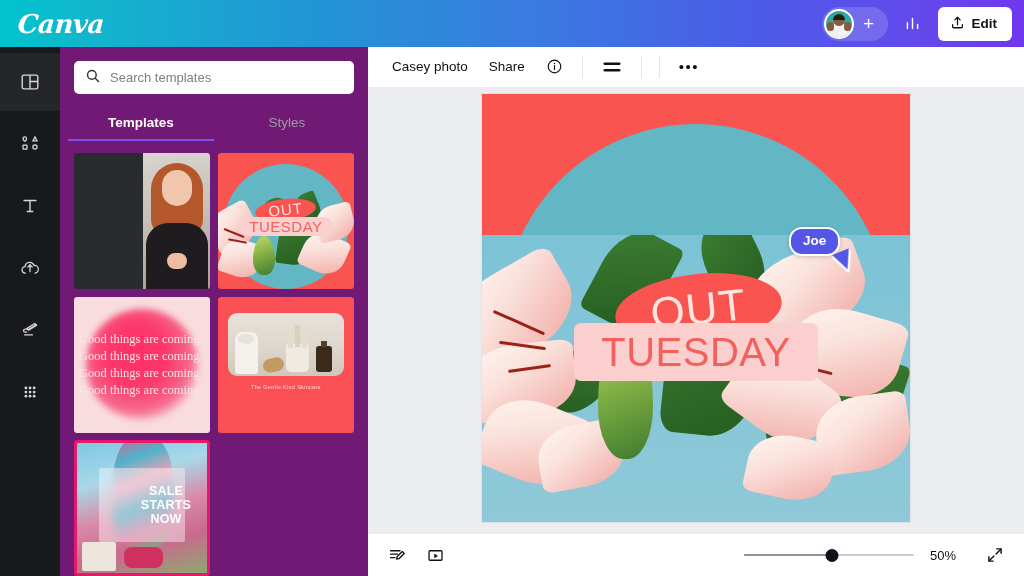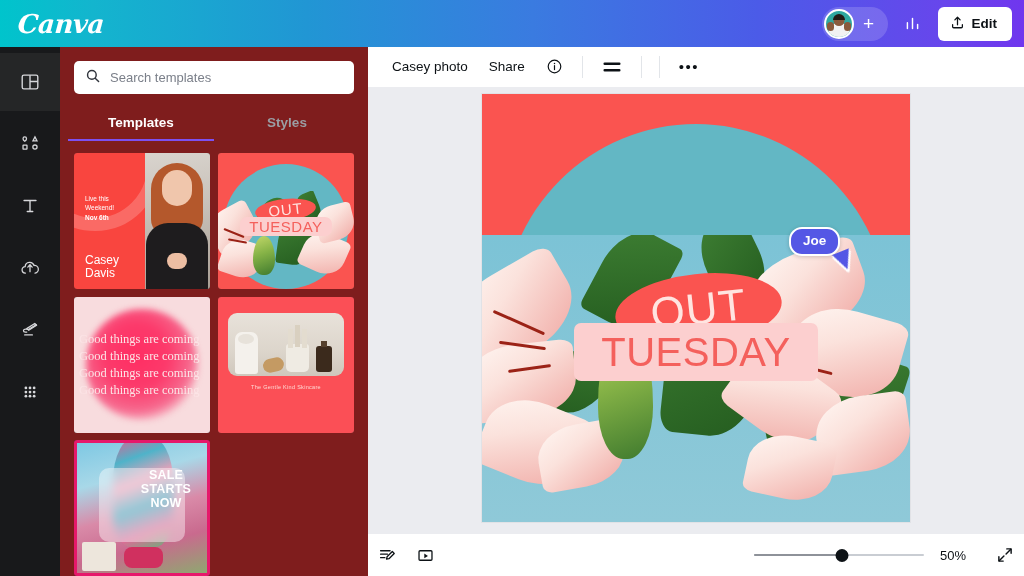--- a/index.html
+++ b/index.html
@@ -81,40 +81,39 @@
   }
   .rail-item {
     width: 60px; height: 58px;
     display: flex; flex-direction: column; align-items: center; justify-content: center;
     cursor: pointer; color: #D7D8DB;
   }
   .rail-item.active { background: #252627; }
 
   
   .panel {
-    width: 308px; flex: 0 0 308px; background: #7f1d1d;
+    width: 308px; flex: 0 0 308px; background: #701a75;
     display: flex; flex-direction: column; min-height: 0;
   }
   .search-wrap { padding: 14px 14px 0 14px; }
   .search-box {
     display: flex; align-items: center; gap: 9px;
     background: #fff; border-radius: 5px; height: 33px; padding: 0 11px;
   }
   .search-box input {
     border: 0; outline: 0; background: transparent;
     font-family: "Liberation Sans", sans-serif;
     font-size: 13px; color: #31353D; width: 100%;
   }
   .search-box input::placeholder { color: #7A7F89; }
   .tabs { display: flex; padding: 0 8px; margin-top: 12px; }
   .tab {
     flex: 1; text-align: center; padding: 9px 0 9px;
     font-size: 13.5px; color: #9A9DA3; cursor: pointer;
     border-bottom: 2.5px solid transparent;
-    font-weight: bold;
   }
   .tab.active { color: #fff; font-weight: 700; border-bottom-color: #7D50F0; }
   .thumbs {
     flex: 1; overflow: hidden; padding: 12px 14px 0 14px;
     display: grid; grid-template-columns: 1fr 1fr; gap: 8px;
     align-content: start;
   }
   .thumb {
     width: 100%; aspect-ratio: 1/1; border-radius: 3px;
     overflow: hidden; position: relative; cursor: pointer; background: #2A2B2E;
@@ -248,21 +247,21 @@
     position: absolute; left: 28%; top: -6%; width: 46%; height: 86%;
     background: linear-gradient(160deg,#E85A8C 0%,#4FB3C9 22%,#F2A0B8 42%,#3FA0B8 62%,#E06A96 82%,#65B47A 100%);
     border-radius: 40% 40% 30% 30%;
     filter: blur(0.4px);
   }
   .t6-bush { position: absolute; left: 36%; bottom: 4%; width: 30%; height: 16%; background: #D0305F; border-radius: 8px; }
   .t6-bldg { position: absolute; left: 4%; bottom: 2%; width: 26%; height: 22%; background: #EDE6DC; border-radius: 2px; }
   .t6-glass {
     position: absolute; left: 17%; top: 19%; width: 66%; height: 57%;
     background: rgba(255,255,255,0.42); backdrop-filter: blur(4px);
-    border-radius: 10px; display: flex; justify-content: center; padding-left: 48px;
+    border-radius: 2px; display: flex; align-items: center; justify-content: center; padding-left: 48px;
   }
   .t6-text {
     color: #fff; font-size: 12.5px; font-weight: 700; line-height: 1.12;
     text-align: center; letter-spacing: 0.2px;
   }
 
   
   .editor { flex: 1; display: flex; flex-direction: column; min-width: 0; background: #fff; }
   .toolbar {
     height: 40px; flex: 0 0 40px; background: #fff;
@@ -321,21 +320,21 @@
     width: 0; height: 0;
     border-left: 9px solid transparent; border-right: 9px solid transparent;
     border-top: 19px solid #5457E5;
     transform: rotate(-22deg);
     filter: drop-shadow(1px 1px 0 #fff) drop-shadow(-1px 1px 0 #fff) drop-shadow(0 2px 0 #fff);
   }
 
   
   .bottombar {
     height: 42px; flex: 0 0 42px; background: #fff;
-    display: flex; align-items: center; padding: 0 4px;
+    display: flex; align-items: center; padding: 0 14px;
   }
   .bb-left { display: flex; align-items: center; gap: 8px; }
   .bb-btn {
     width: 30px; height: 28px; border-radius: 5px; cursor: pointer;
     display: flex; align-items: center; justify-content: center;
   }
   .bb-right { margin-left: auto; display: flex; align-items: center; gap: 16px; }
   .slider { position: relative; width: 170px; height: 16px; display: flex; align-items: center; cursor: pointer; }
   .slider .track { position: absolute; left: 0; right: 0; height: 2.5px; background: #C9CDD3; border-radius: 2px; }
   .slider .fill { position: absolute; left: 0; height: 2.5px; background: #8E9299; border-radius: 2px; }
@@ -451,33 +450,20 @@
       </div>
 
       <div class="thumbs">
 
         <div class="thumb">
           <div class="t1-photo">
             <div class="t1-hair"></div>
               <div class="t1-face"></div>
             <div class="t1-torso"></div>
               <div class="t1-hands"></div>
-          </div>
-          <div class="t1-left">
-            <div class="t1-swirl"></div>
-              <div class="t1-swirl2"></div>
-            <div class="t1-live">
-              <span>Live this</span><br>
-              <span>Weekend!</span><br>
-              <b>Nov 6th</b>
-            </div>
-            <div class="t1-name">
-              <span>Casey</span><br>
-              <span>Davis</span>
-            </div>
           </div>
         </div>
 
         <div class="thumb">
           <div class="art">
             <div class="art-circle" style="width:92%;height:92%;top:8%;"></div>
             <div class="art-photo" style="top:28%;bottom:0;">
               <div class="leaf" style="width:22%;height:40%;left:30%;top:6%;transform:rotate(26deg);"></div>
               <div class="leaf" style="width:17%;height:34%;left:58%;top:2%;transform:rotate(-22deg);"></div>
               <div class="leaf" style="width:26%;height:46%;left:44%;top:30%;transform:rotate(8deg);"></div>

